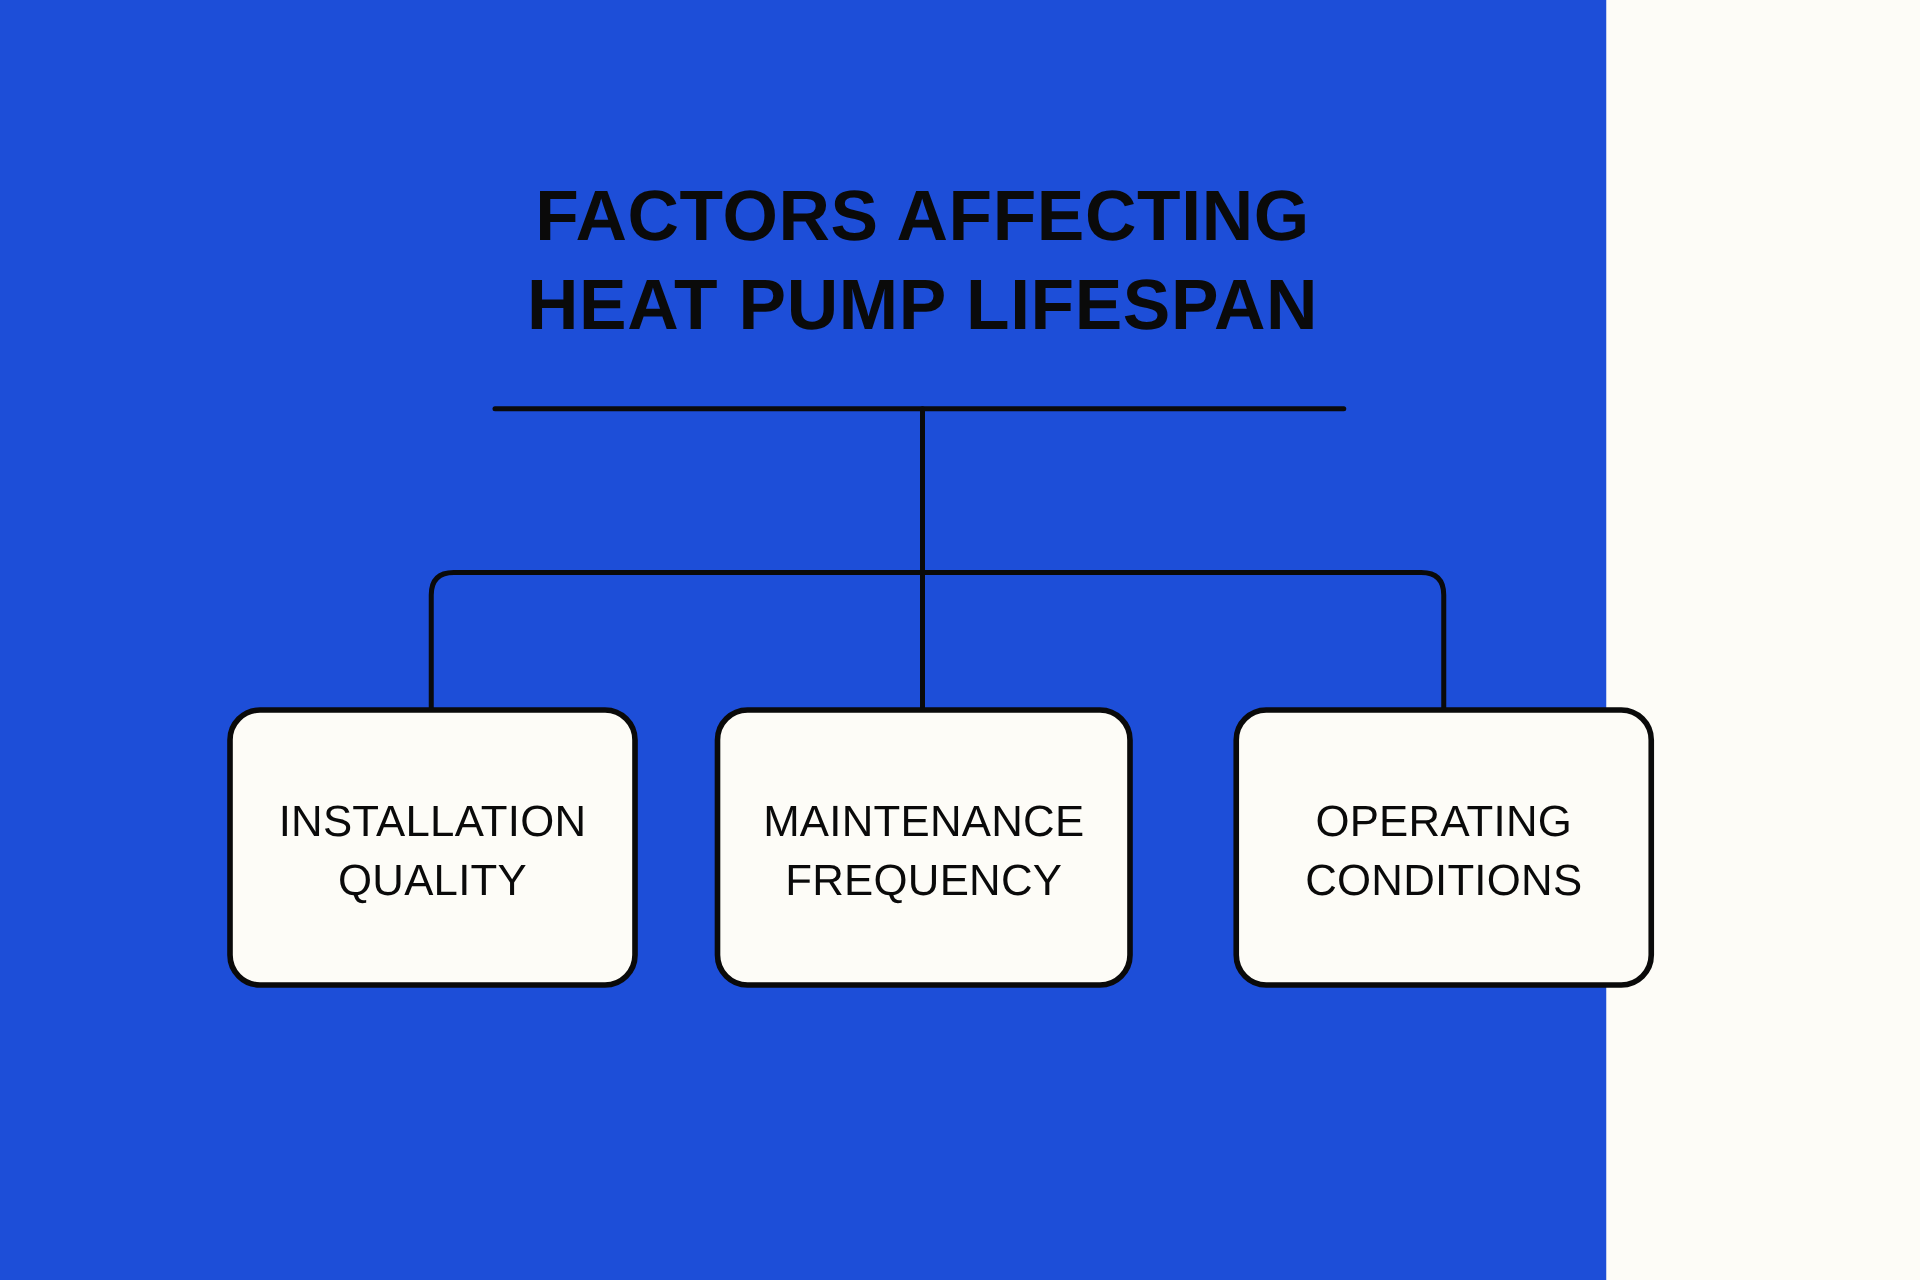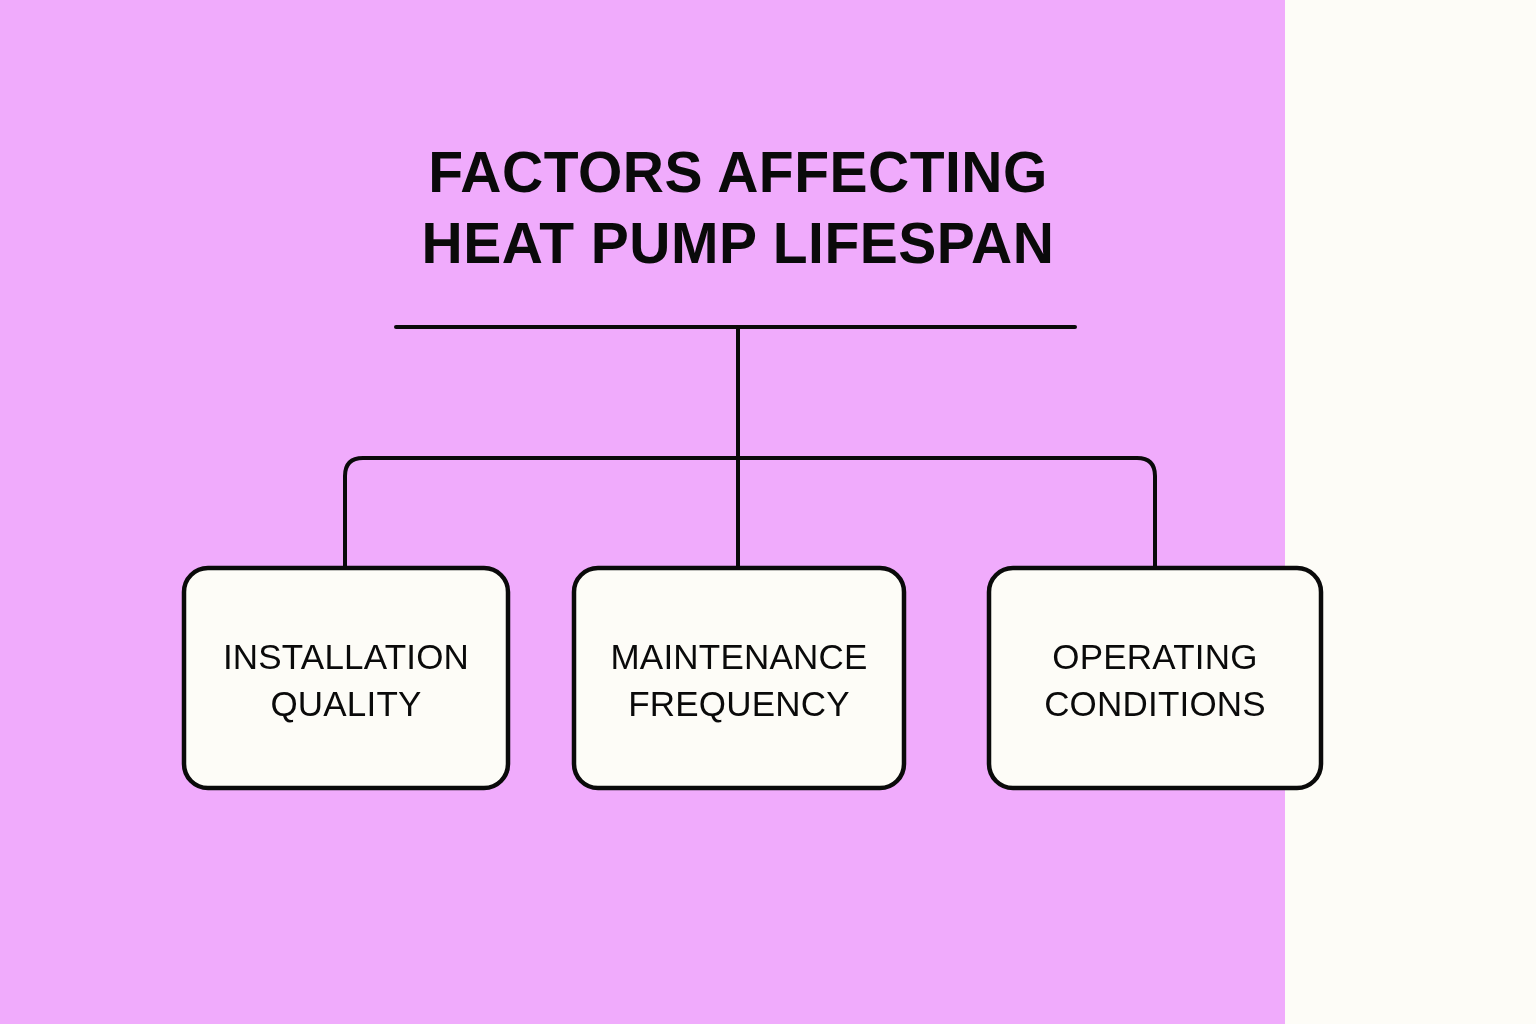--- a/index.html
+++ b/index.html
@@ -11,21 +11,21 @@
     width: 1536px;
     height: 1024px;
     background: #fdfcf7;
     font-family: "Liberation Sans", sans-serif;
     overflow: hidden;
   }
   #diagram-root {
     position: relative;
     width: 1285px;
     height: 1024px;
-    background: #f0abfc;
+    background: #1d4ed8;
   }
   .diagram-svg {
     position: absolute;
     top: 0;
     left: 0;
     width: 1536px;
     height: 1024px;
     display: block;
   }
   .title-line {

